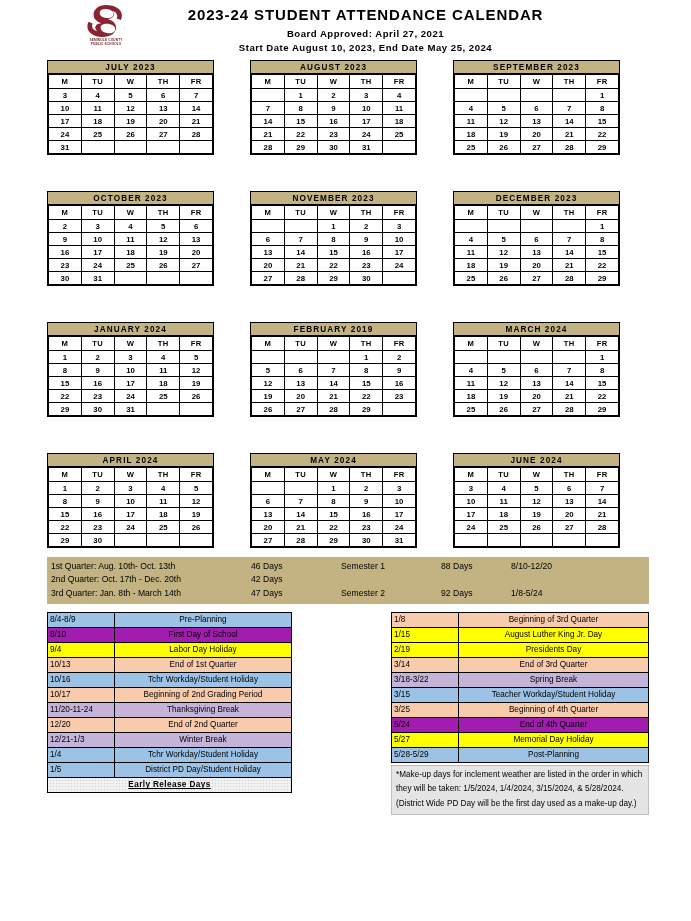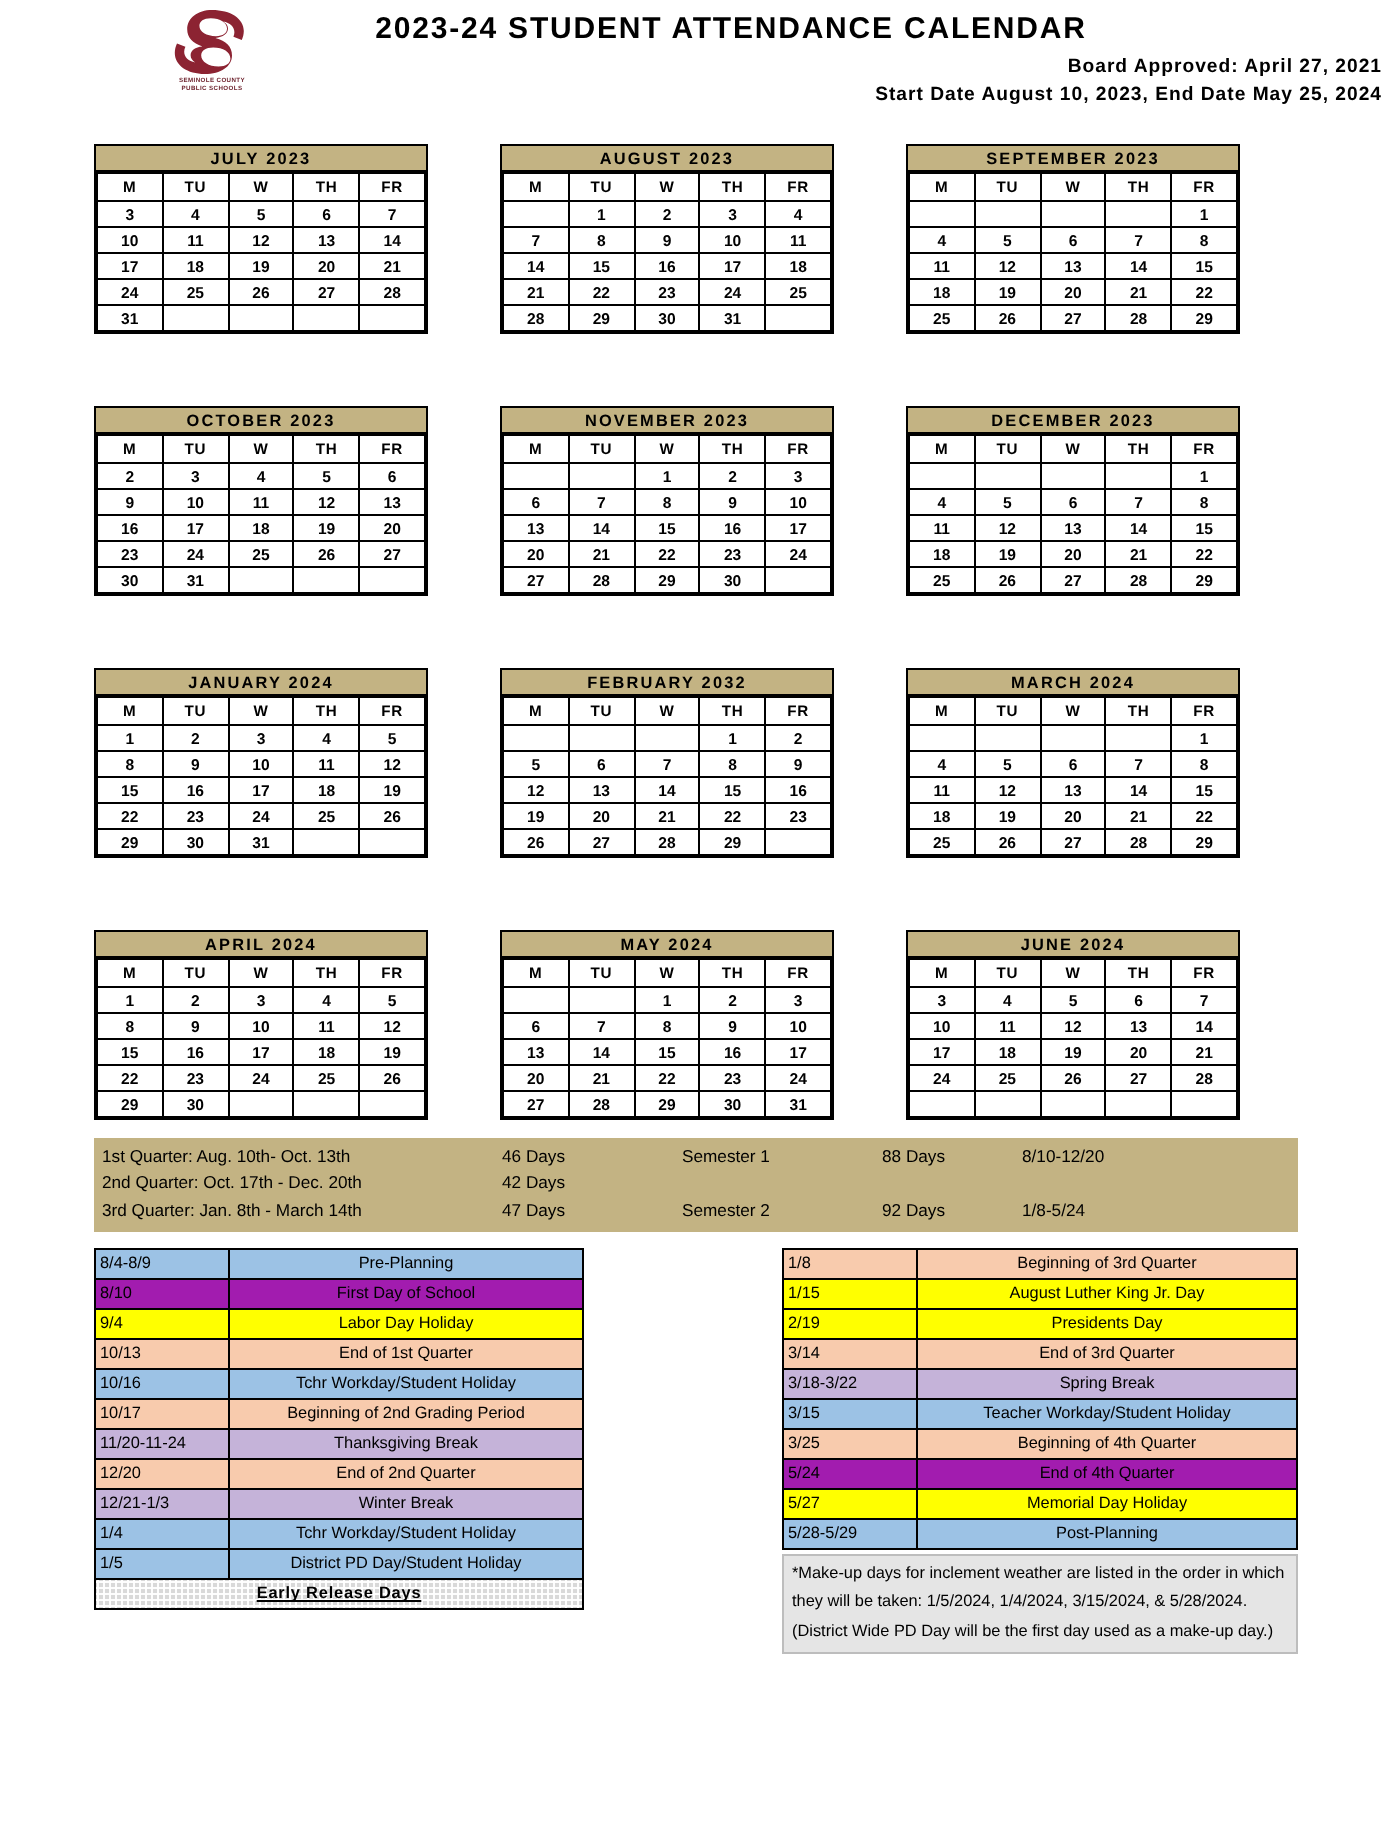--- a/index.html
+++ b/index.html
@@ -48,26 +48,25 @@
     font-size: 15px;
     font-weight: bold;
     letter-spacing: 0.9px;
     line-height: 1.5;
   }
   .title-sub {
     font-size: 9.6px;
     font-weight: bold;
     letter-spacing: 0.5px;
     line-height: 1.55;
-    text-align: right;
   }
 
   
   .months {
-    margin: 16px 0 0 0;
+    margin: 4px 0 0 0;
     padding: 0 42px 0 47px;
     display: grid;
     grid-template-columns: 167px 167px 167px;
     column-gap: 25px;
     row-gap: 6px;
     gap: 36px;
   }
   .month {
     border: 1px solid #000;
     box-sizing: border-box;
@@ -564,21 +563,21 @@
             <td class="c-white">30</td>
             <td class="c-white">31</td>
             <td class="c-empty"></td>
             <td class="c-empty"></td>
           </tr>
         </tbody>
       </table>
     </div>
     <div class="month">
       <table class="cal">
-        <caption>FEBRUARY 2032</caption>
+        <caption>FEBRUARY 2019</caption>
         <thead>
           <tr>
             <th>M</th>
             <th>TU</th>
             <th>W</th>
             <th>TH</th>
             <th>FR</th>
           </tr>
         </thead>
         <tbody>

